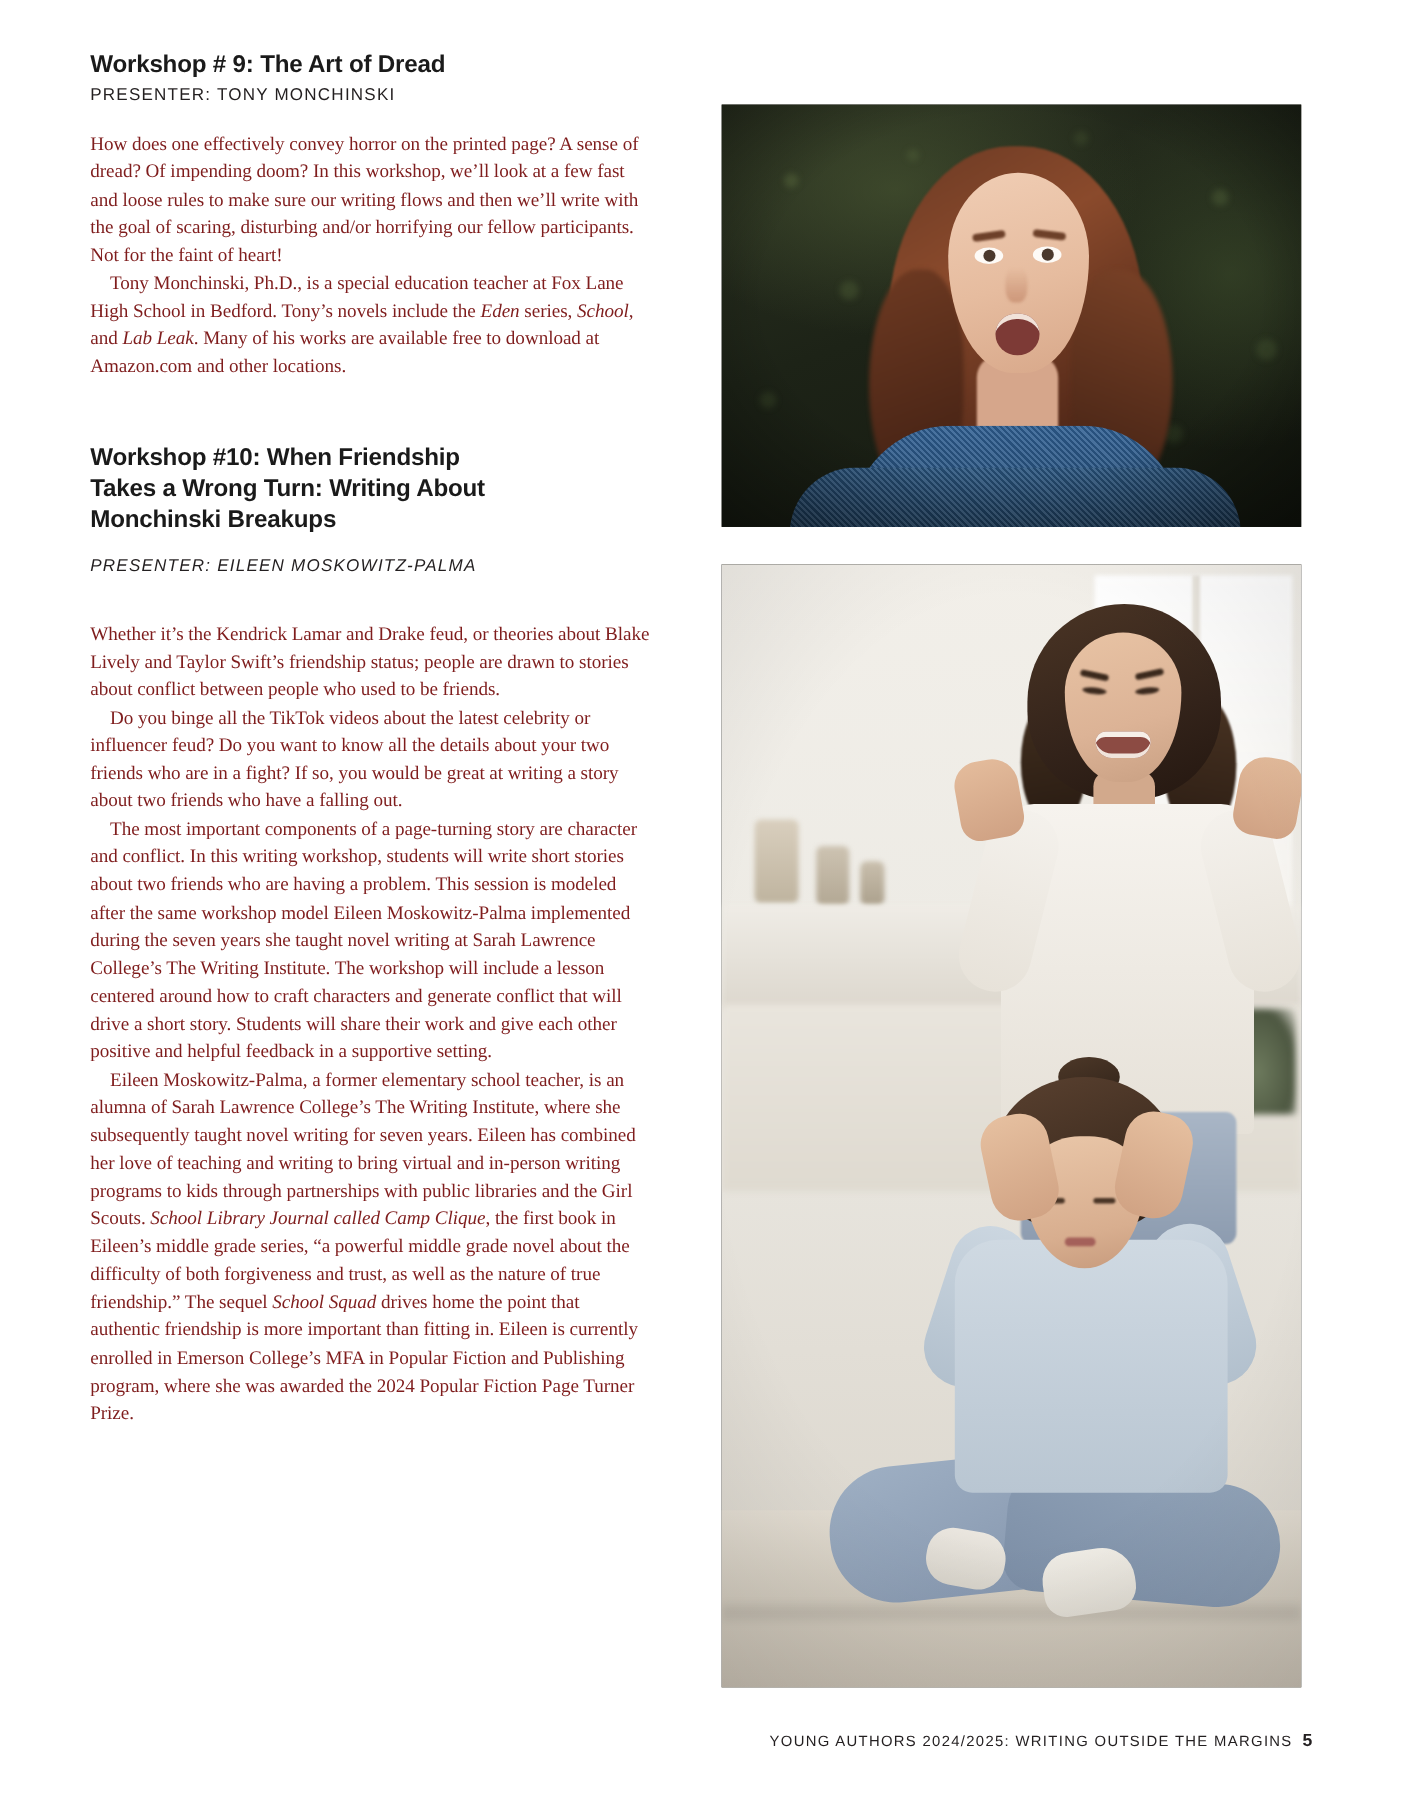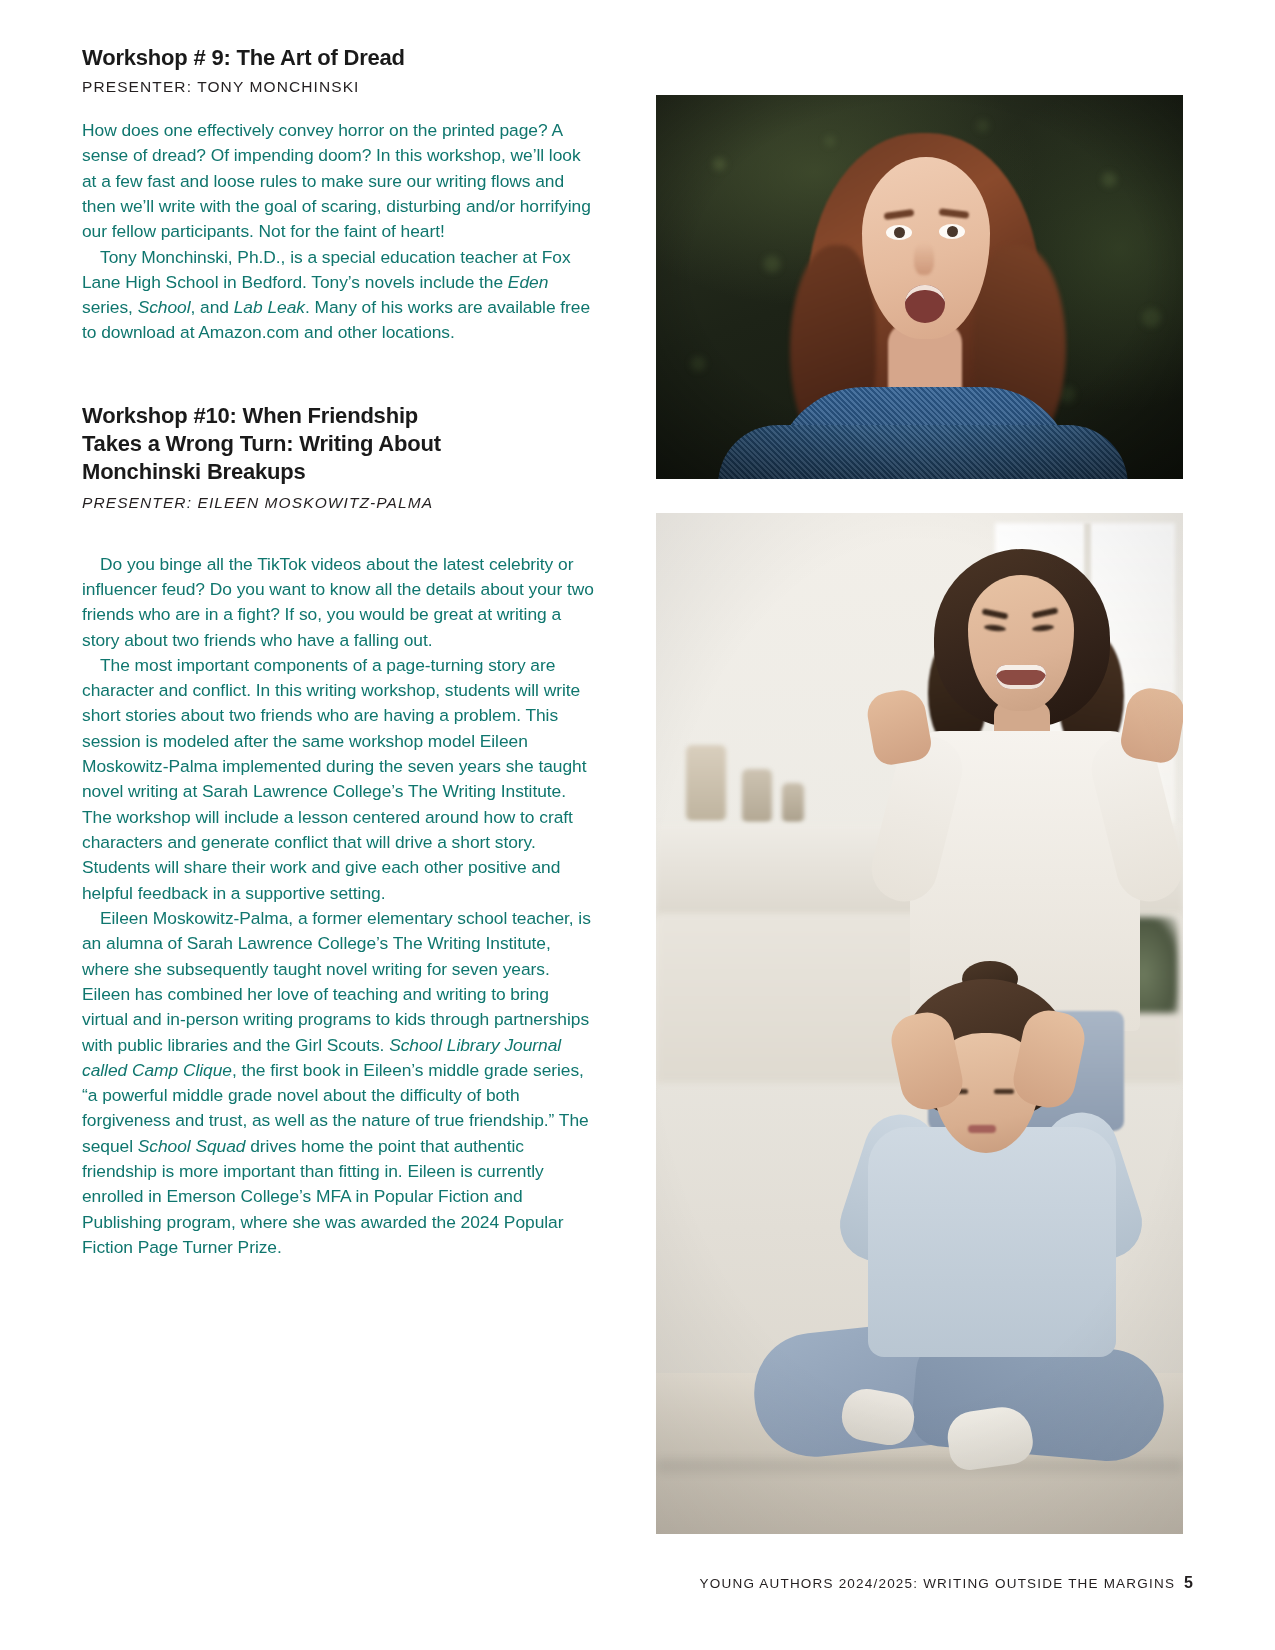--- a/index.html
+++ b/index.html
@@ -42,38 +42,39 @@
   .presenter {
     font-size: 15.5px;
     letter-spacing: 1.1px;
     margin: 0 0 22px 0;
     color: #231f20;
   }
 
   .body-text {
     font-size: 17.4px;
     line-height: 1.455;
-    color: #0f766e;
+    color: #7f1d1d;
     letter-spacing: -0.05px;
+    font-family: Liberation Serif, serif;
   }
   .body-text p {
     margin: 0;
     text-indent: 0;
   }
   .body-text p.indent {
     text-indent: 18px;
   }
   .body-text i, .body-text em {
     font-style: italic;
   }
 
   .block-2 {
     margin-top: 56px;
   }
-  .block-2 .ws-title { margin-bottom: 8px; }
+  .block-2 .ws-title { margin-bottom: 20px; }
   .block-2 .presenter { margin-bottom: 40px; font-style: italic; }
 
   
   .col-right {
     position: absolute;
     left: 616px;
     top: 79px;
     width: 527px;
   }
 
@@ -565,20 +566,21 @@
     </section>
 
     <section class="block-2">
       <h2 class="ws-title">
         <span class="line">Workshop #10: When Friendship</span>
         <span class="line">Takes a Wrong Turn: Writing About</span>
         <span class="line">Monchinski Breakups</span>
       </h2>
       <div class="presenter">PRESENTER:  EILEEN MOSKOWITZ-PALMA</div>
       <div class="body-text">
+        <p>Whether it’s the Kendrick Lamar and Drake feud, or theories about Blake Lively and Taylor Swift’s friendship status; people are drawn to stories about conflict between people who used to be friends.</p>
         <p class="indent">Do you binge all the TikTok videos about the latest celebrity or influencer feud? Do you want to know all the details about your two friends who are in a fight? If so, you would be great at writing a story about two friends who have a falling out.</p>
         <p class="indent">The most important components of a page-turning story are character and conflict. In this writing workshop, students will write short stories about two friends who are having a problem. This session is modeled after the same workshop model Eileen Moskowitz-Palma implemented during the seven years she taught novel writing at Sarah Lawrence College’s The Writing Institute. The workshop will include a lesson centered around how to craft characters and generate conflict that will drive a short story. Students will share their work and give each other positive and helpful feedback in a supportive setting.</p>
         <p class="indent"><span>Eileen Moskowitz-Palma, a former elementary school teacher, is an alumna of Sarah Lawrence College’s The Writing Institute, where she subsequently taught novel writing for seven years. Eileen has combined her love of teaching and writing to bring virtual and in-person writing programs to kids through partnerships with public libraries and the Girl Scouts. </span><i>School Library Journal called Camp Clique</i><span>, the first book in Eileen’s middle grade series, “a powerful middle grade novel about the difficulty of both forgiveness and trust, as well as the nature of true friendship.” The sequel </span><i>School Squad</i><span> drives home the point that authentic friendship is more important than fitting in. Eileen is currently enrolled in Emerson College’s MFA in Popular Fiction and Publishing program, where she was awarded the 2024 Popular Fiction Page Turner Prize.</span></p>
       </div>
     </section>
 
   </div>
 
   <div class="col-right">
 

